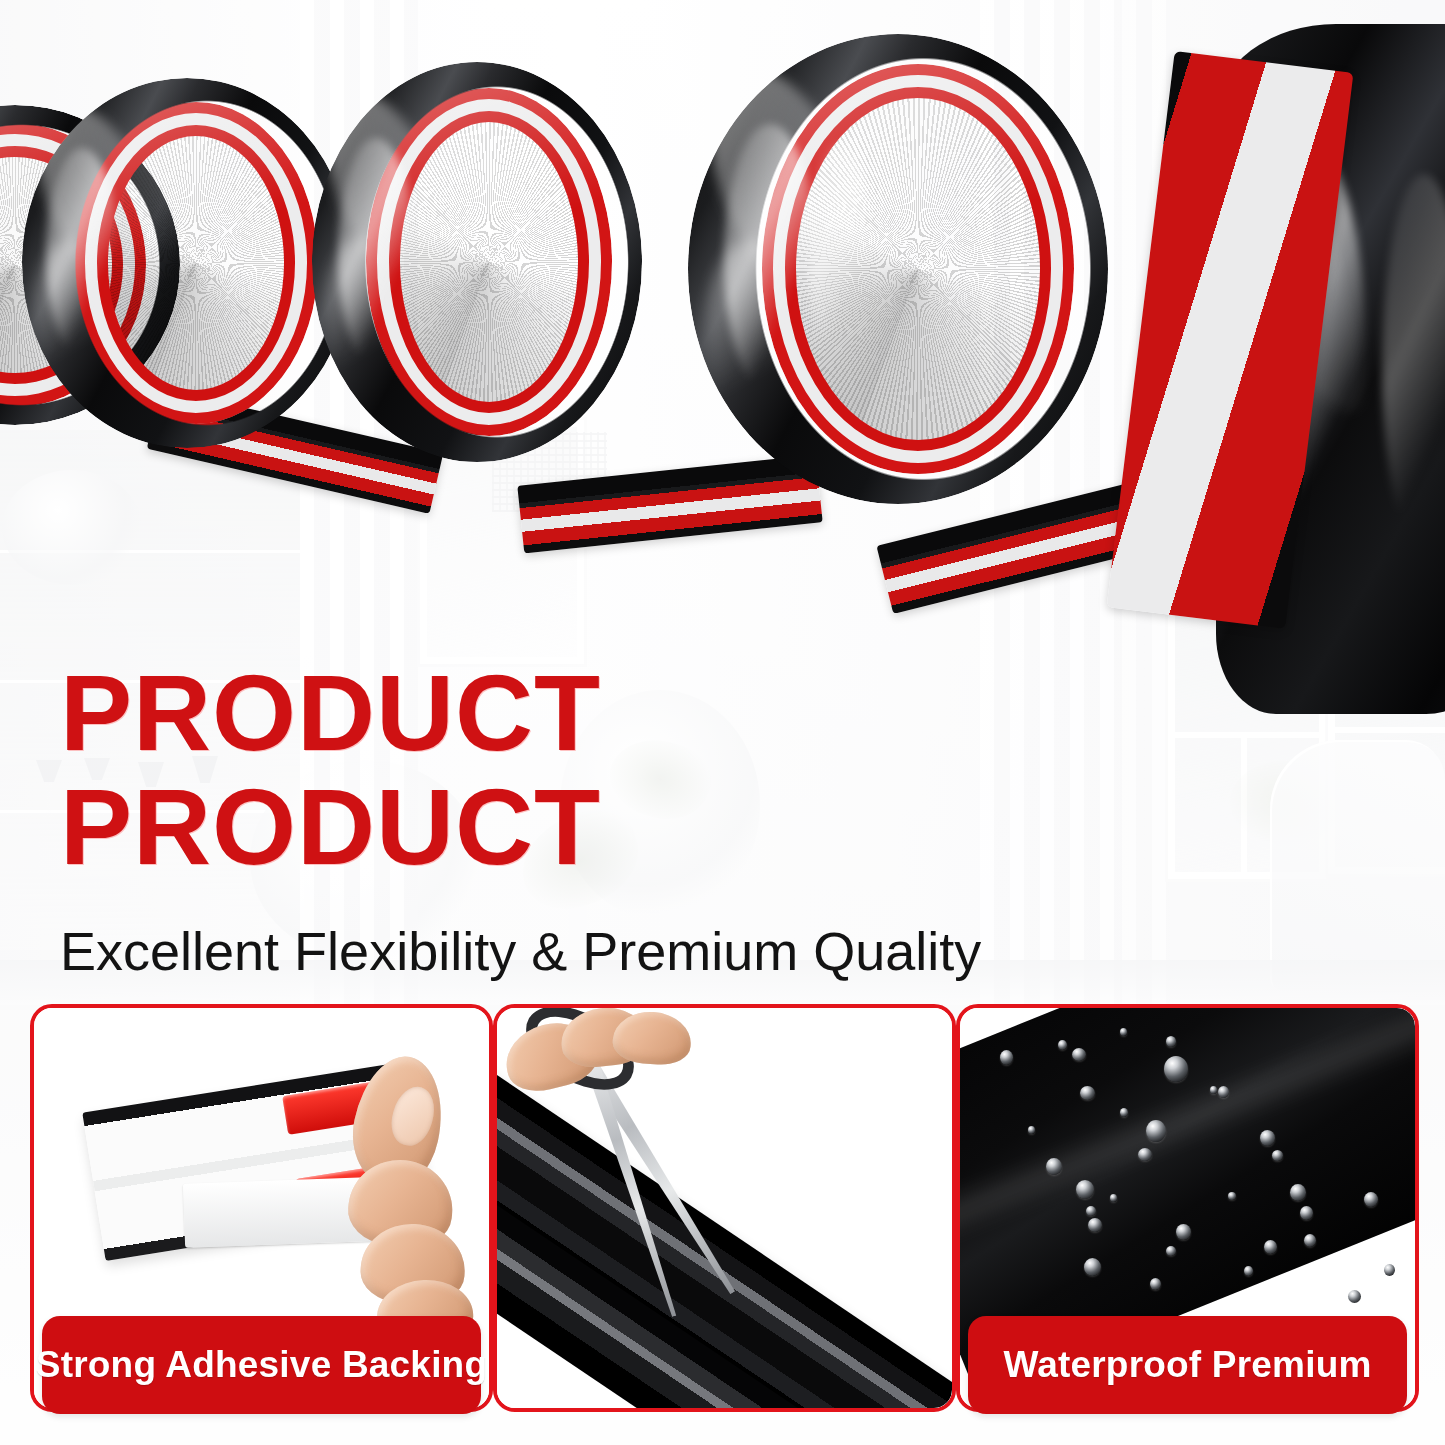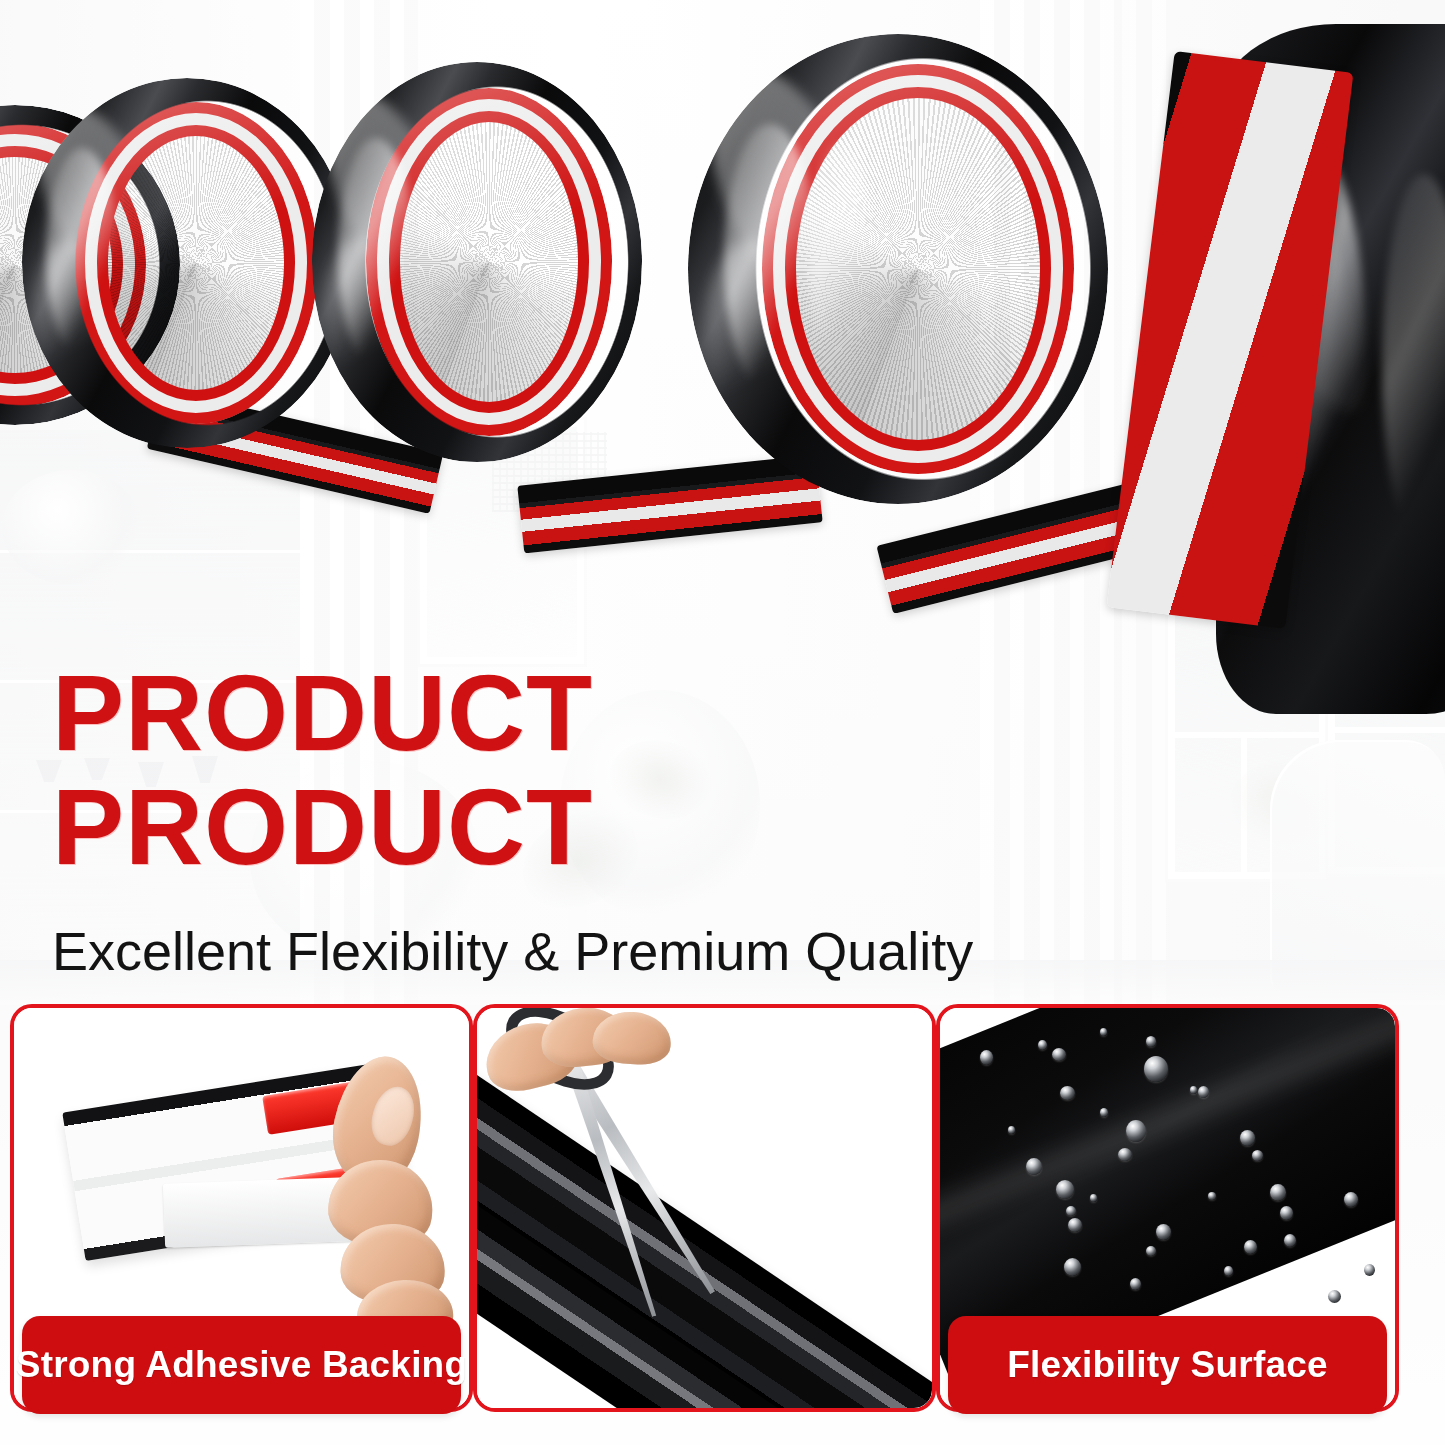--- a/index.html
+++ b/index.html
@@ -198,21 +198,21 @@
   .gloss-sheen {
     position:absolute;
     background: linear-gradient(115deg, rgba(255,255,255,0.0) 0%, rgba(255,255,255,0.55) 40%, rgba(255,255,255,0.0) 68%);
     filter: blur(4px);
     pointer-events:none;
   }
 
   
   .title-block {
     position: absolute;
-    left: 52px;
+    left: 60px;
     top: 660px;
     width: 1100px;
   }
   .title-line {
     font-family: "Liberation Sans", sans-serif;
     font-weight: bold;
     color: #cf1113;
     font-size: 108px;
     line-height: 0.98;
     letter-spacing: 1px;
@@ -232,21 +232,21 @@
   }
 
   
   .panels {
     position: absolute;
     left: 10px;
     top: 1004px;
     width: 1429px;
     height: 420px;
     display: flex;
-    justify-content: flex-start;
+    justify-content: center;
   }
   .panel {
     position: relative;
     width: 463px;
     height: 408px;
     background: #ffffff;
     border: 4px solid #e3141b;
     border-radius: 22px;
     box-sizing: border-box;
     overflow: visible;
@@ -593,18 +593,18 @@
           <div class="drop" style="left:284px; top:258px; width:9px;  height:10px;"></div>
           <div class="drop" style="left:424px; top:256px; width:11px; height:12px;"></div>
           <div class="drop" style="left:388px; top:282px; width:13px; height:13px;"></div>
           <div class="drop" style="left:250px; top:78px;  width:7px;  height:8px;"></div>
           <div class="drop" style="left:68px;  top:118px; width:7px;  height:8px;"></div>
           <div class="drop" style="left:150px; top:186px; width:7px;  height:8px;"></div>
           <div class="drop" style="left:268px; top:184px; width:8px;  height:8px;"></div>
         </div>
       </div>
       <div class="caption-bar">
-        <span class="caption-text">Flexibility Surface</span>
+        <span class="caption-text">Waterproof Premium</span>
       </div>
     </div>
 
   </div>
 </div>
 
 </body></html>

